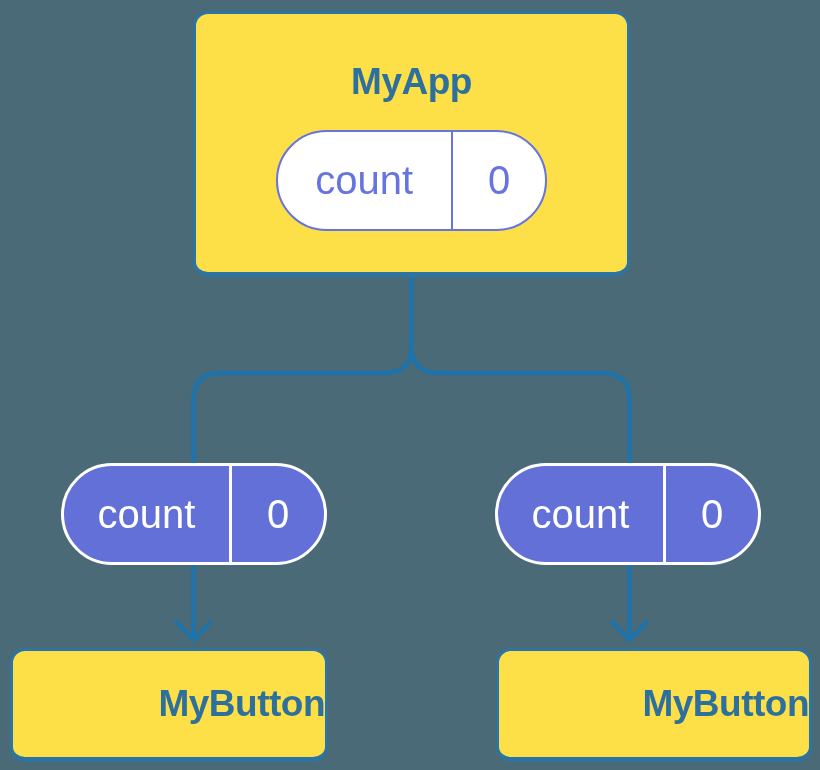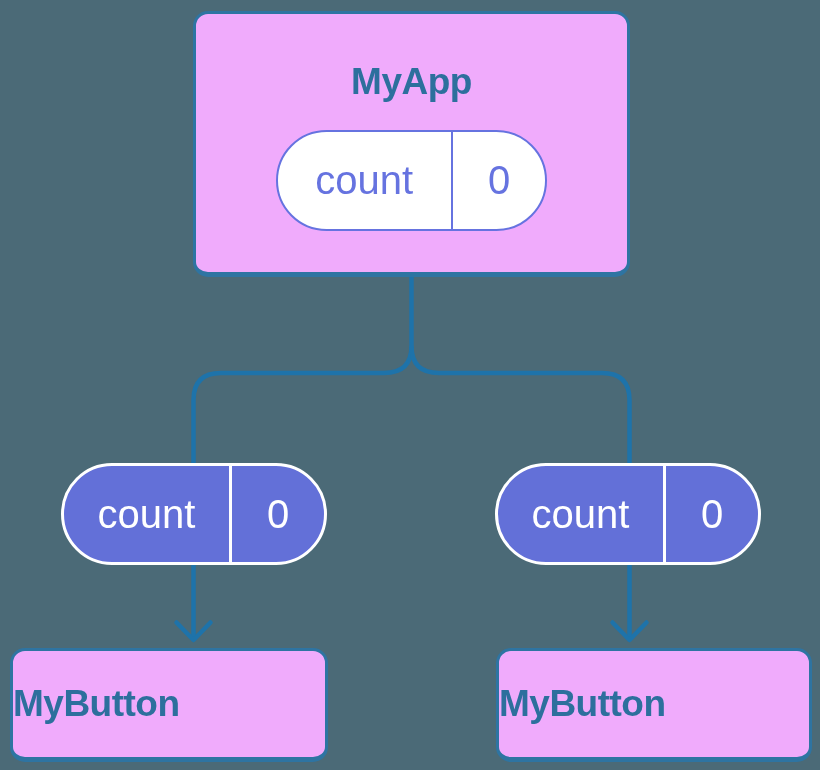--- a/index.html
+++ b/index.html
@@ -19,21 +19,21 @@
     left: 0; top: 0;
     width: 820px;
     height: 770px;
   }
   .connector-svg {
     position: absolute;
     left: 0; top: 0;
   }
   .card {
     position: absolute;
-    background: #f0abfc;
+    background: #fde047;
     border: 3px solid #2e74a2;
     border-bottom-width: 5px;
     border-radius: 15px;
     box-sizing: border-box;
   }
   .root-card {
     left: 193px; top: 11px;
     width: 437px; height: 266px;
     display: flex;
     flex-direction: column;
@@ -46,21 +46,21 @@
     letter-spacing: -0.5px;
     color: #2d6f9d;
     line-height: 44px;
     white-space: nowrap;
   }
   .child-card {
     top: 648px;
     height: 114px;
     display: flex;
     align-items: center;
-    justify-content: flex-start;
+    justify-content: flex-end;
   }
   .child-card.left  { left: 10px;  width: 318px; }
   .child-card.right { left: 496px; width: 316px; }
 
   .pill {
     display: flex;
     align-items: stretch;
     box-sizing: border-box;
     border-radius: 60px;
     overflow: hidden;

